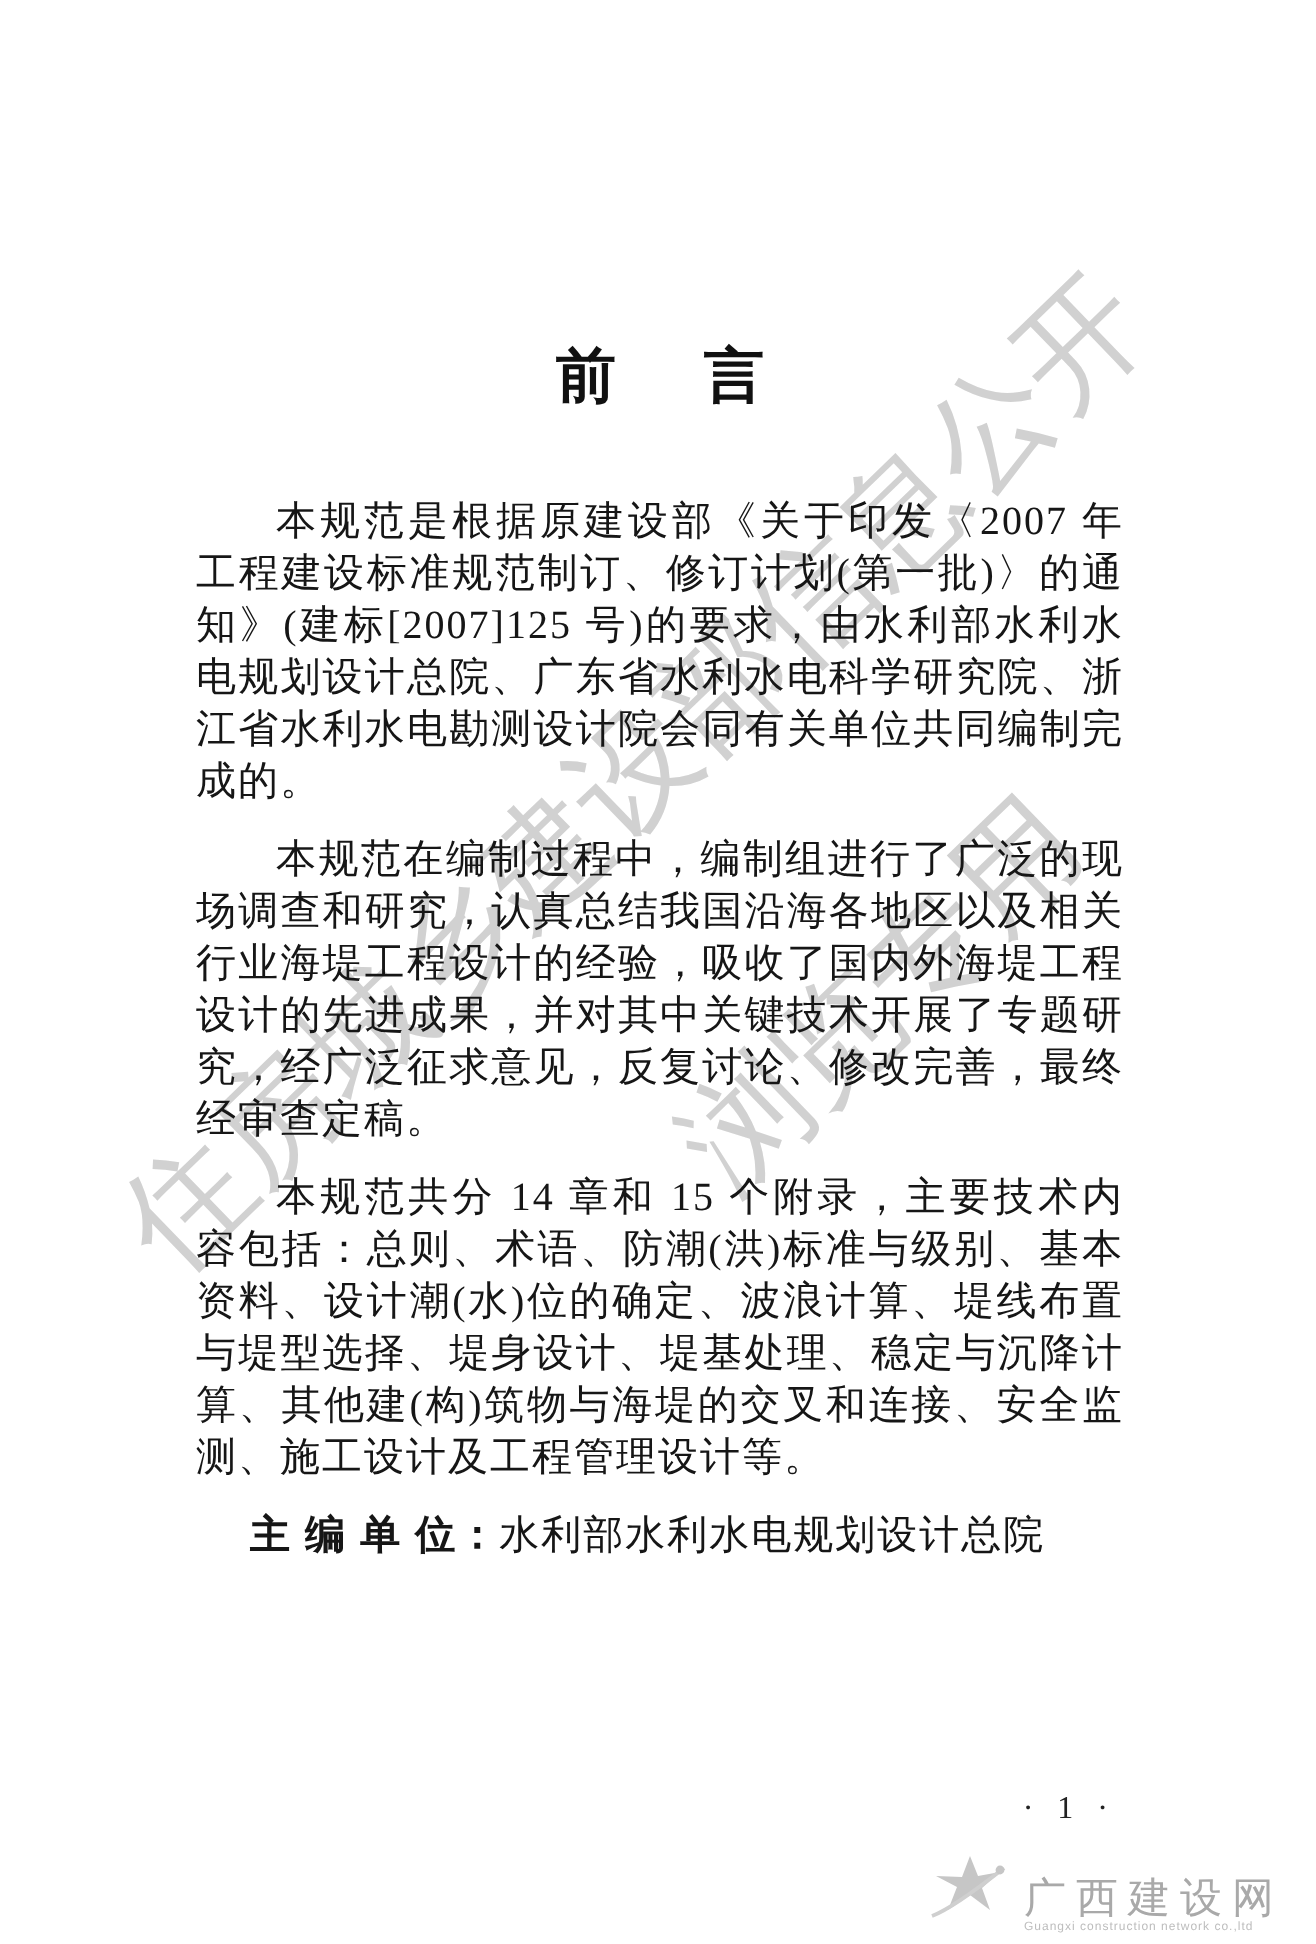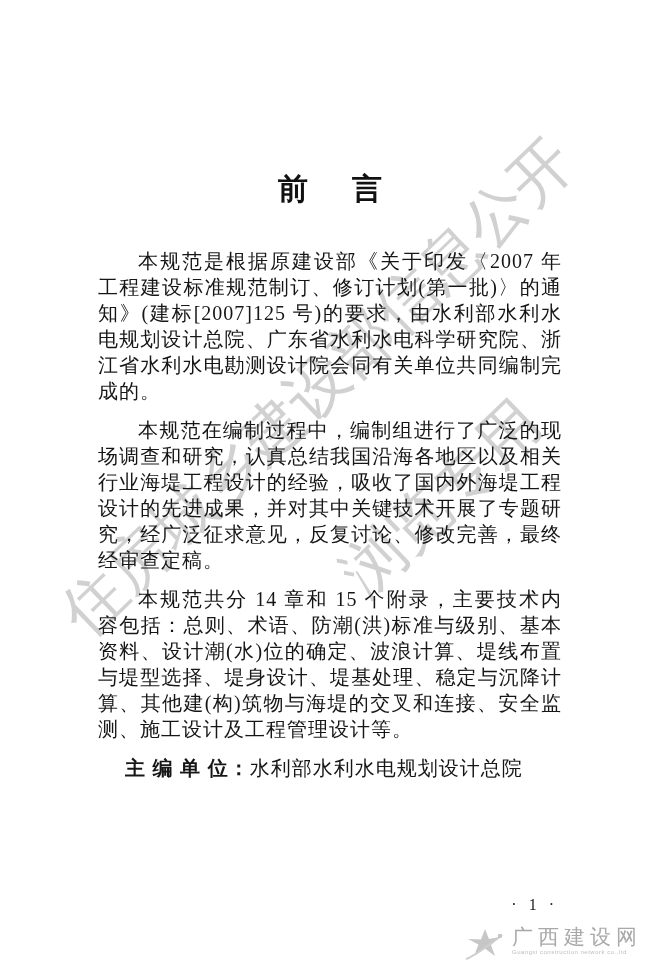--- a/index.html
+++ b/index.html
@@ -81,21 +81,21 @@
     letter-spacing: 4px;
     color: #222;
   }
   
   .footer-logo {
     position: absolute;
     z-index: 2;
     right: 16px;
     bottom: 4px;
     display: flex;
-    align-items: flex-start;
+    align-items: flex-end;
     gap: 6px;
   }
   .logo-star { flex: 0 0 auto; }
   .logo-textcol { display: flex; flex-direction: column; }
   .logo-name {
     font-size: 21px;
     line-height: 22px;
     letter-spacing: 5px;
     color: #a9a9a9;
     font-family: "Liberation Serif", "DejaVu Serif", serif;

